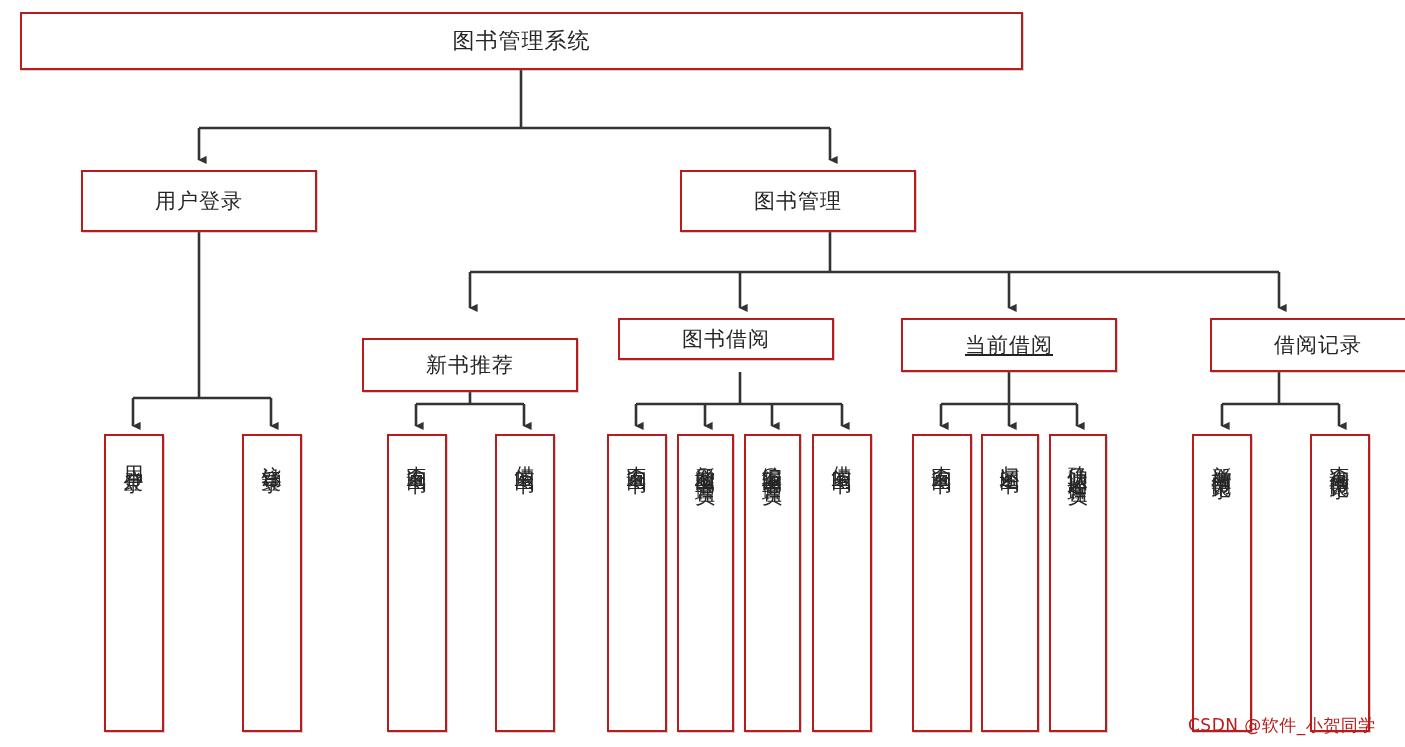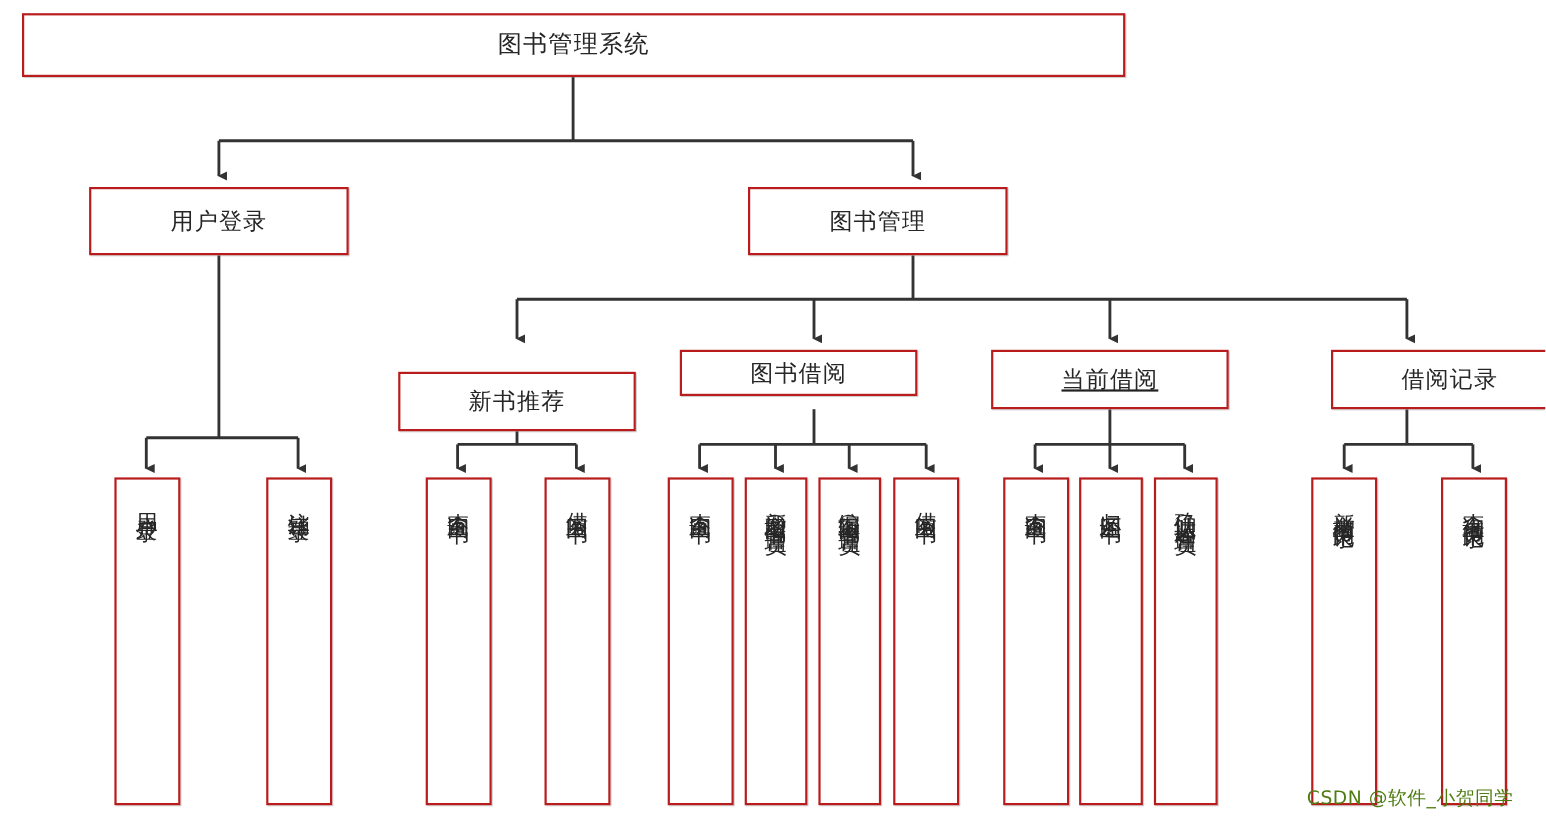--- a/index.html
+++ b/index.html
@@ -60,21 +60,21 @@
     line-height: 1.30;
     letter-spacing: 3px;
     white-space: normal;
     max-height: 280px;
   }
   .watermark {
     position: absolute;
     left: 1188px;
     top: 714px;
     font-size: 17px;
-    color: #4d7c0f;
+    color: #b91c1c;
     letter-spacing: 0.5px;
     white-space: nowrap;
     user-select: none;
   }
 </style>
 </head>
 <body>
 
 <div id="canvas">
 

